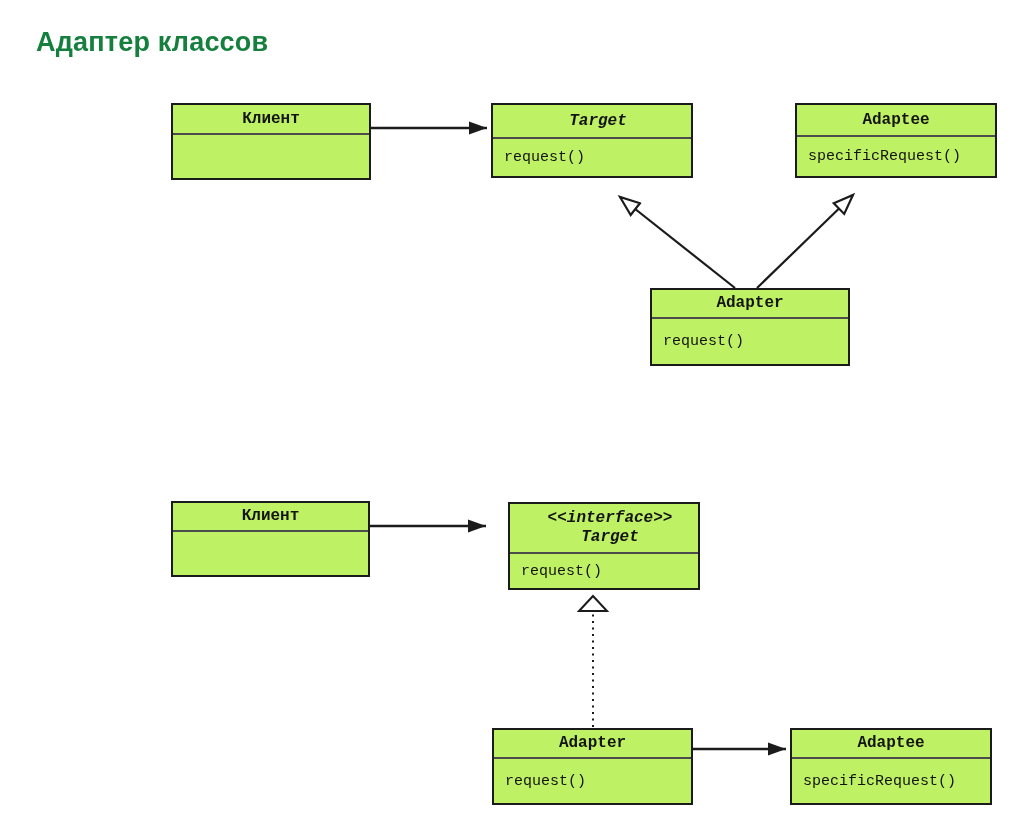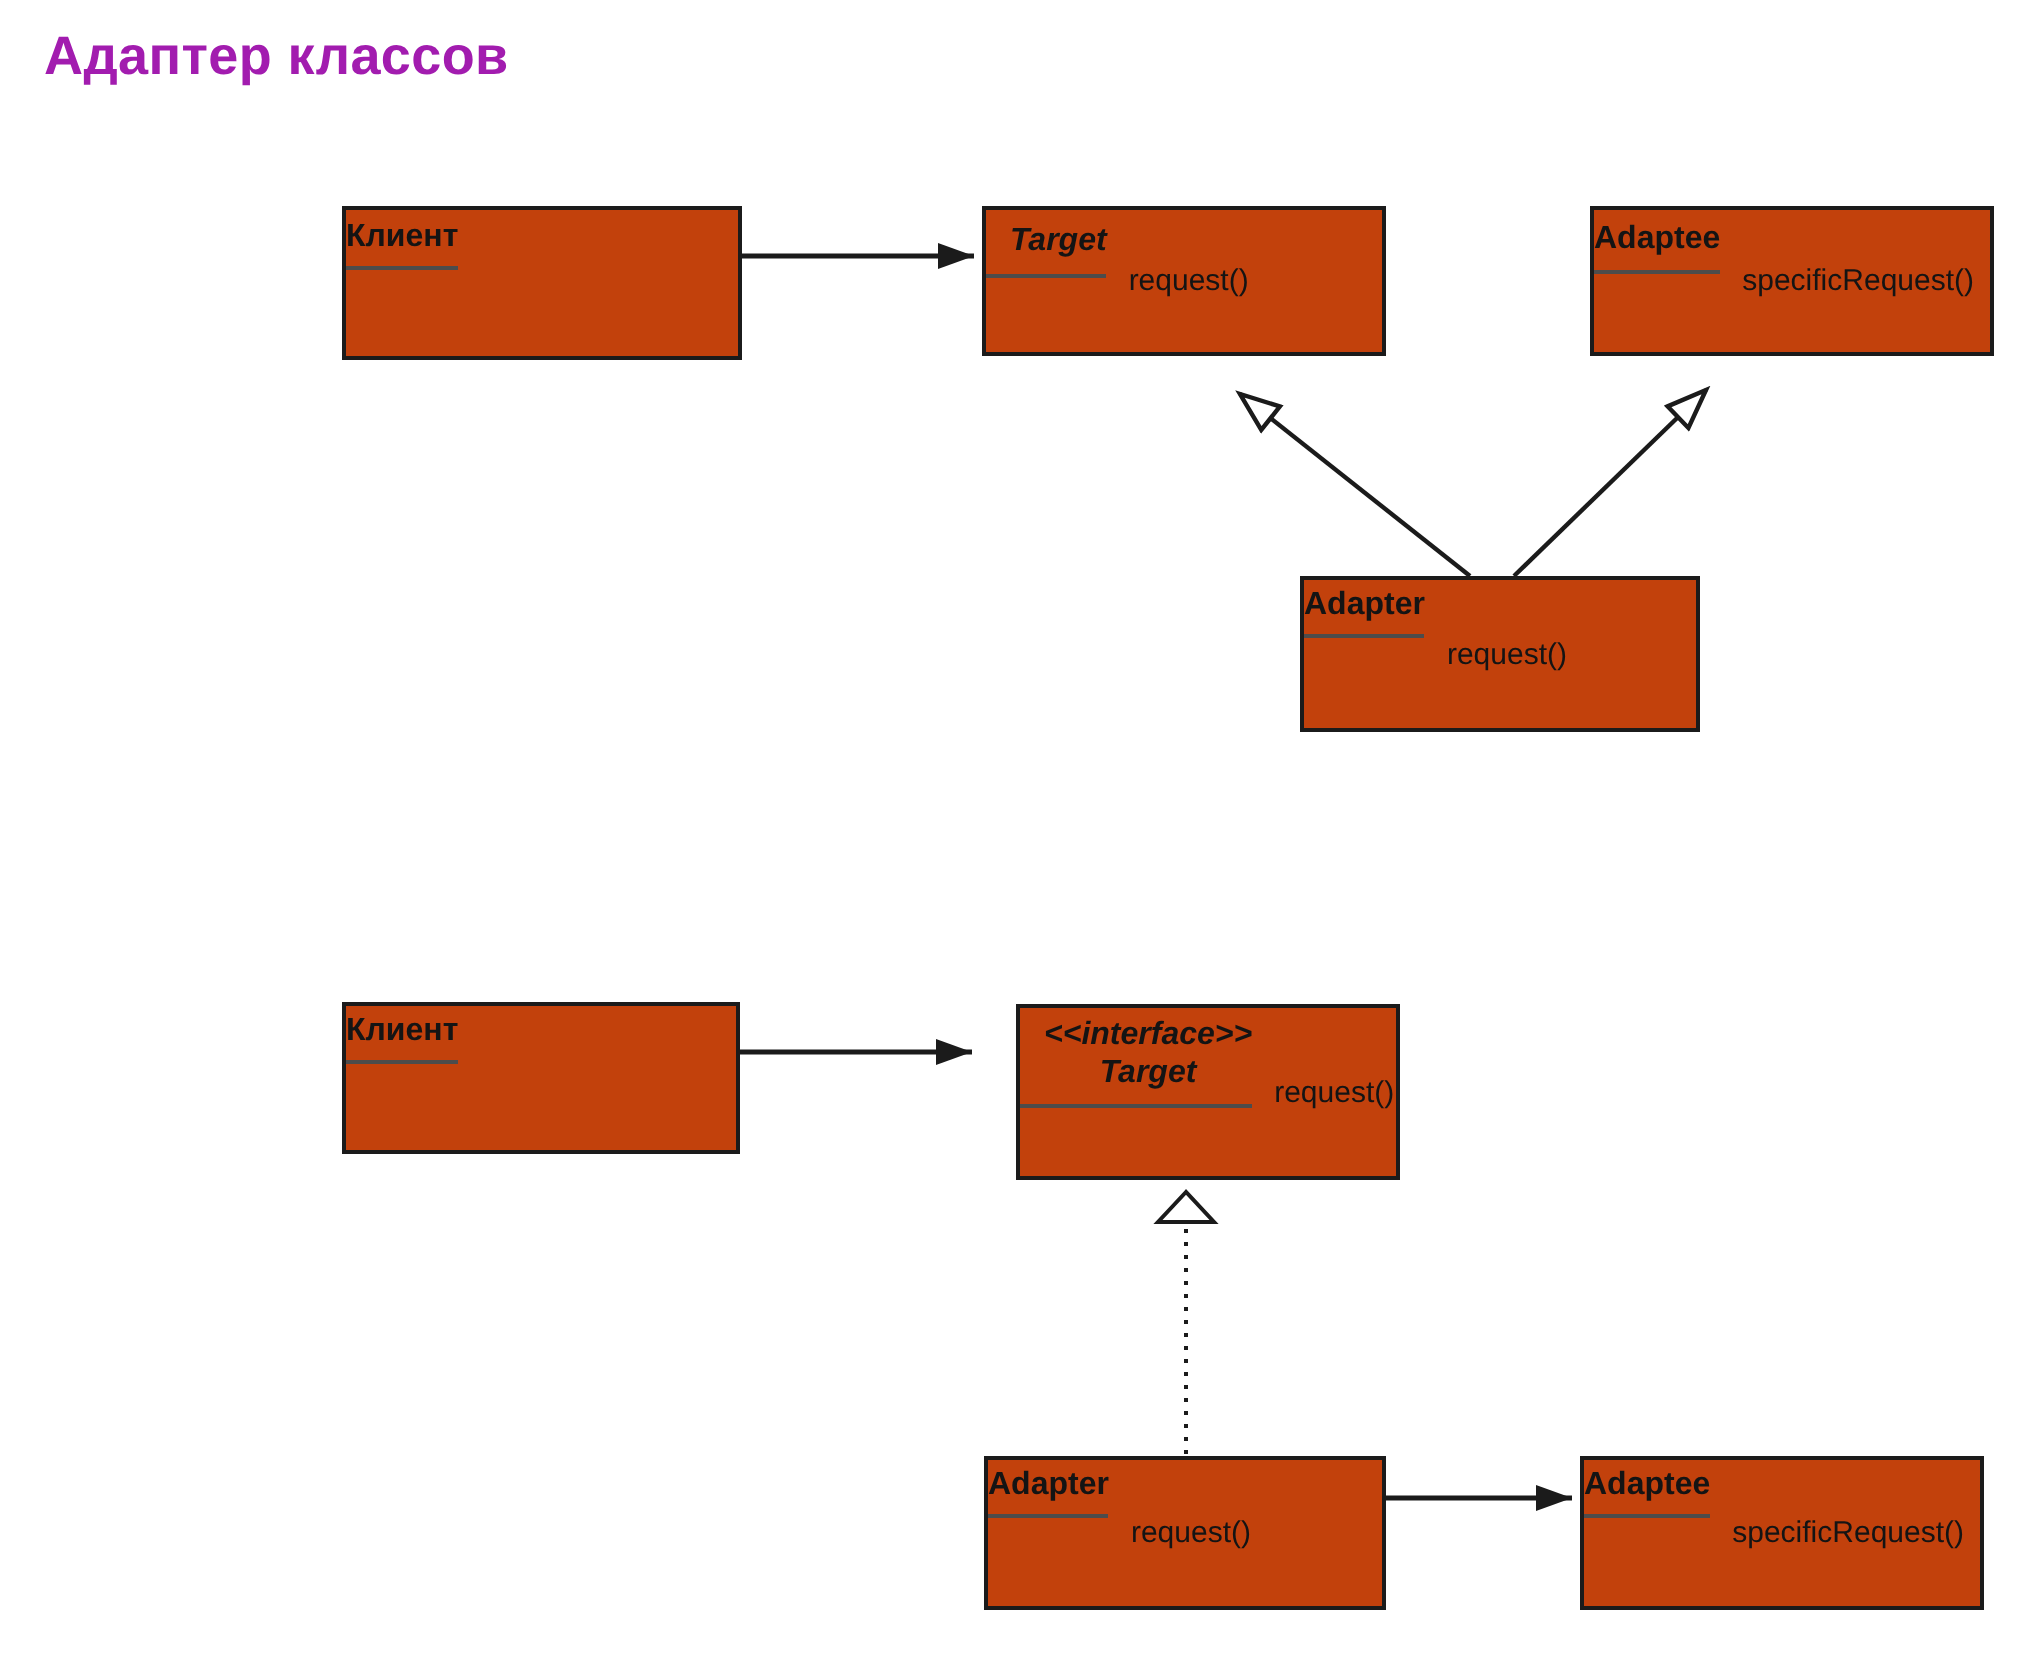--- a/index.html
+++ b/index.html
@@ -7,39 +7,41 @@
     position: relative;
     width: 1020px;
     height: 827px;
     background: #ffffff;
     font-family: "Liberation Sans", sans-serif;
     color: #141414;
     overflow: hidden;
   }
   .sec-title {
     position: absolute;
-    margin: 0;
+    margin: 14px;
     left: 22px;
     font-size: 27px;
     font-weight: 700;
-    color: #a21caf;
+    color: #15803d;
     letter-spacing: 0.2px;
     white-space: nowrap;
   }
   .sec-title.t1 { top: 13px; }
   .sec-title.t2 { top: 391px; }
 
   .wires { position: absolute; left: 0; top: 0; }
 
   .uml-class {
     position: absolute;
     display: flex;
+    flex-direction: column;
     border: 2px solid #1b1b1b;
-    background: #c2410c;
+    background: #bef264;
     box-sizing: border-box;
+    font-family: Liberation Mono, monospace;
   }
   .uml-title {
     display: flex;
     flex-direction: column;
     align-items: center;
     justify-content: center;
     border-bottom: 2px solid #4c4c4c;
     font-weight: 700;
     font-size: 16px;
     line-height: 1.18;

